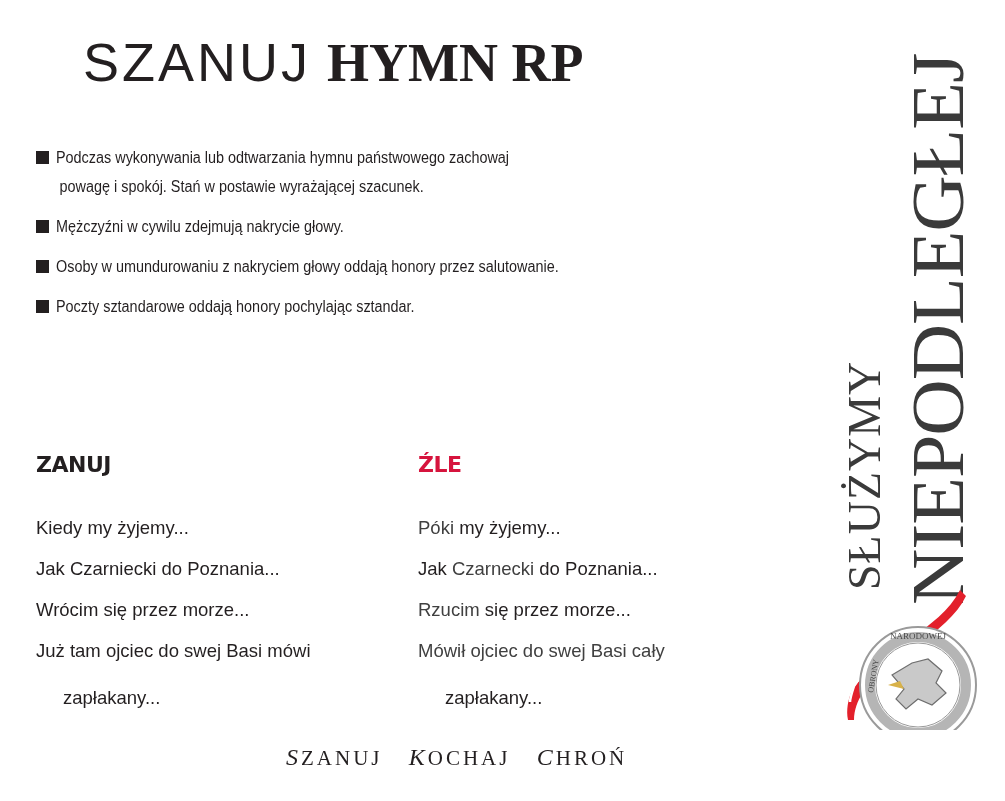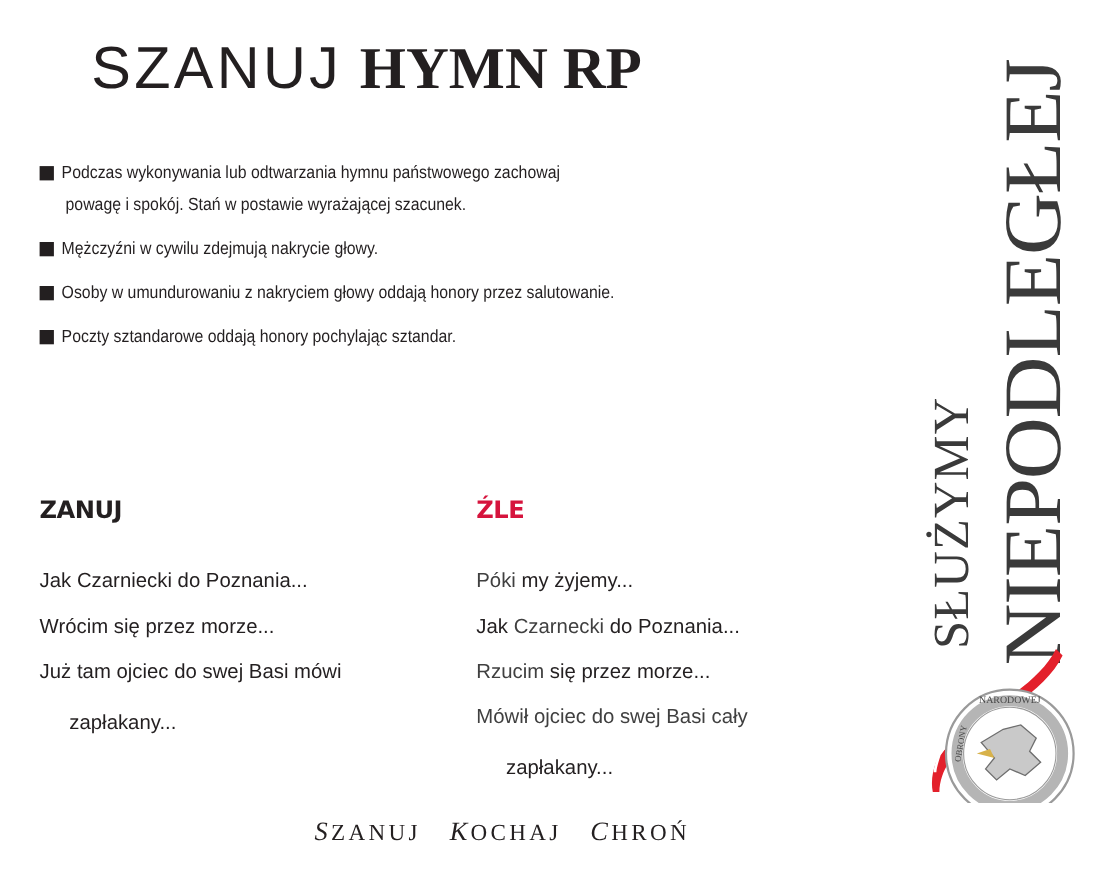--- a/index.html
+++ b/index.html
@@ -9,21 +9,21 @@
   .title .light { font-family:"DejaVu Sans", sans-serif; font-weight:200; letter-spacing:3px; -webkit-text-stroke:0; font-weight:normal; transform:scaleX(0.92); }
   .title .light { font-family:Liberation Sans, sans-serif; font-weight:normal;margin-left:47px; }
   .title .bold { font-family:Liberation Serif, serif; font-weight:bold; letter-spacing:0px;margin-top:16px; }
   .rules { position:absolute; left:36px; top:143px; width:790px; margin:0; padding:0; list-style:none; }
   .rules li { position:relative; padding-left:20px; font-size:16px; line-height:29px; margin-bottom:11px; transform-origin:left; font-stretch:condensed; }
   .rules li .txt { display:inline-block; transform:scaleX(0.9); transform-origin:left; width:111%; }
   .rules li .txt .cont { display:block; padding-left:4px; }
   .bullet { position:absolute; left:0; top:8px; width:13px; height:13px; background:#231f20; }
   .col { position:absolute; top:449px; width:360px; }
   .col.good { left:36px; }
-  .col.bad { left:433px; }
+  .col.bad { left:418px; }
   .col h2 { margin:0 0 36px 0; font-family:"DejaVu Sans", sans-serif; font-weight:bold; font-size:22px; line-height:32px; letter-spacing:-0.5px; }
   .col.bad h2 { color:#d6143d; }
   .col .line { font-size:18.5px; line-height:22px; margin-bottom:19px; }
   .col .line .cont { display:block; padding-left:27px; margin-top:25px; }
   .red { color:#404040; }
   .footer { position:absolute; left:286px; top:744px; font-family:"Liberation Serif", "DejaVu Serif", serif; font-size:21px; letter-spacing:3px; color:#231f20; white-space:nowrap; }
   .footer .cap { font-style:italic; font-size:24px; }
   .footer span.word { margin-right:18px; }
   .logo { position:absolute; left:840px; top:30px; width:165px; height:700px; }
   .vt1 { position:absolute; left:838px; top:590px; transform:rotate(-90deg); transform-origin:left top; font-family:"Liberation Serif", "DejaVu Serif", serif; font-size:46px; color:#3a3a3a; white-space:nowrap; letter-spacing:1px; }
@@ -39,20 +39,21 @@
 
 <ul class="rules">
   <li><span class="bullet"></span><span class="txt"><span>Podczas wykonywania lub odtwarzania hymnu państwowego zachowaj</span><span class="cont">powagę i spokój. Stań w postawie wyrażającej szacunek.</span></span></li>
   <li><span class="bullet"></span><span class="txt"><span>Mężczyźni w cywilu zdejmują nakrycie głowy.</span></span></li>
   <li><span class="bullet"></span><span class="txt"><span>Osoby w umundurowaniu z nakryciem głowy oddają honory przez salutowanie.</span></span></li>
   <li><span class="bullet"></span><span class="txt"><span>Poczty sztandarowe oddają honory pochylając sztandar.</span></span></li>
 </ul>
 
 <div class="col good">
   <h2>ZANUJ</h2>
+  <div class="line"><span>Kiedy my żyjemy...</span></div>
   <div class="line"><span>Jak Czarniecki do Poznania...</span></div>
   <div class="line"><span>Wrócim się przez morze...</span></div>
   <div class="line"><span>Już tam ojciec do swej Basi mówi</span><span class="cont">zapłakany...</span></div>
 </div>
 
 <div class="col bad">
   <h2>ŹLE</h2>
   <div class="line"><span></span><span class="red">Póki</span><span> my żyjemy...</span></div>
   <div class="line"><span>Jak </span><span class="red">Czarnecki</span><span> do Poznania...</span></div>
   <div class="line"><span></span><span class="red">Rzucim</span><span> się przez morze...</span></div>

